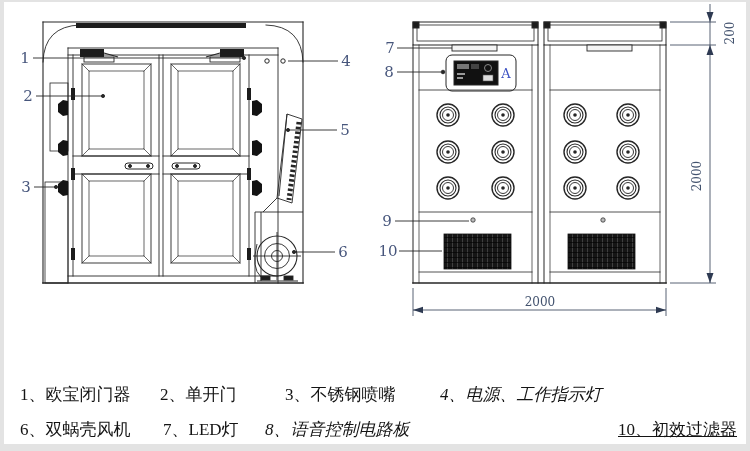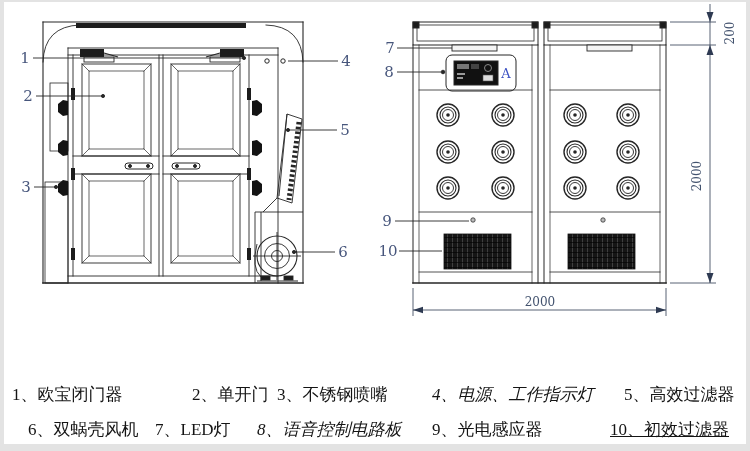--- a/index.html
+++ b/index.html
@@ -8,21 +8,21 @@
   .edge{position:absolute;background:#e3e3e3;}
   .edge.top{left:0;top:0;width:750px;height:2px;}
   .edge.left{left:0;top:0;width:4px;height:451px;}
   .edge.right{left:746px;top:0;width:4px;height:451px;}
   .edge.bottom{left:0;top:444px;width:750px;height:7px;}
   svg{position:absolute;left:0;top:0;}
   text{font-family:"DejaVu Serif","Liberation Serif",serif;}
   .callout{font-size:15px;fill:#47567c;}
   .dim{font-size:12px;fill:#42526e;}
   .panel-letter{font-size:13px;fill:#3a50c2;}
-  .legend{position:absolute;left:4px;top:0;width:594px;height:76px;}
+  .legend{position:absolute;left:12px;top:0;width:594px;height:76px;}
   .legend span{position:absolute;font-size:17px;color:#141414;white-space:nowrap;
                font-family:"Liberation Serif","DejaVu Serif",serif;}
 </style>
 </head>
 <body>
 
 <div class="page">
   <svg width="750" height="378" viewBox="0 0 750 378">
     <defs>
       <pattern id="grille" patternUnits="userSpaceOnUse" width="5" height="5">
@@ -305,28 +305,26 @@
     <text class="callout" x="345" y="135" text-anchor="middle">5</text>
     <text class="callout" x="343" y="257" text-anchor="middle">6</text>
     <text class="callout" x="390" y="53" text-anchor="middle">7</text>
     <text class="callout" x="389" y="77" text-anchor="middle">8</text>
     <text class="callout" x="387" y="226" text-anchor="middle">9</text>
     <text class="callout" x="388" y="256" text-anchor="middle">10</text>
   </svg>
 
   <div class="legend" style="top:375px;">
     <span style="left:8px;top:8px;">1、欧宝闭门器</span>
-    <span style="left:148px;top:8px;margin-left:40px;">2、单开门</span>
+    <span style="left:148px;top:8px;">2、单开门</span>
     <span style="left:253px;top:8px;margin-left:20px;">3、不锈钢喷嘴</span>
     <span style="left:428px;top:8px;font-style:italic;">4、电源、工作指示灯</span>
-    <span style="left:620px;top:8px;">5、高效过滤器</span>
-    <span style="left:8px;top:43px;margin-left:16px;">6、双蜗壳风机</span>
+    <span style="left:8px;top:43px;">6、双蜗壳风机</span>
     <span style="left:151px;top:43px;">7、LED灯</span>
     <span style="left:253px;top:43px;font-style:italic;">8、语音控制电路板</span>
-    <span style="left:428px;top:43px;">9、光电感应器</span>
     <span style="left:606px;top:43px;text-decoration:underline;">10、初效过滤器</span>
   </div>
 
   <div class="edge top"></div>
   <div class="edge left"></div>
   <div class="edge right"></div>
   <div class="edge bottom"></div>
 </div>
 
 </body></html>

